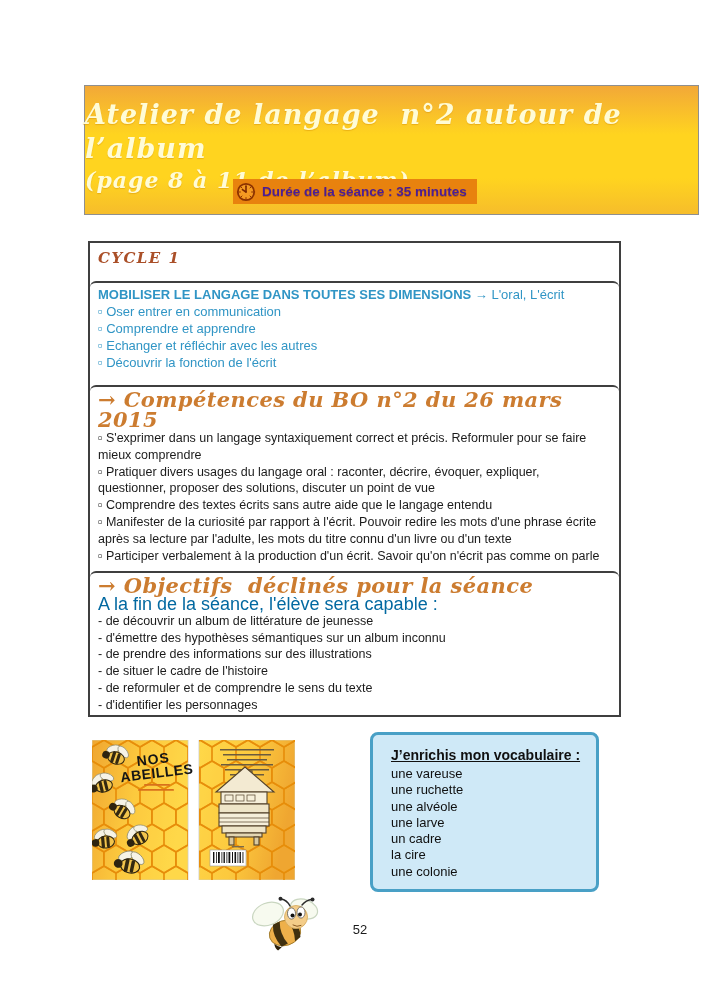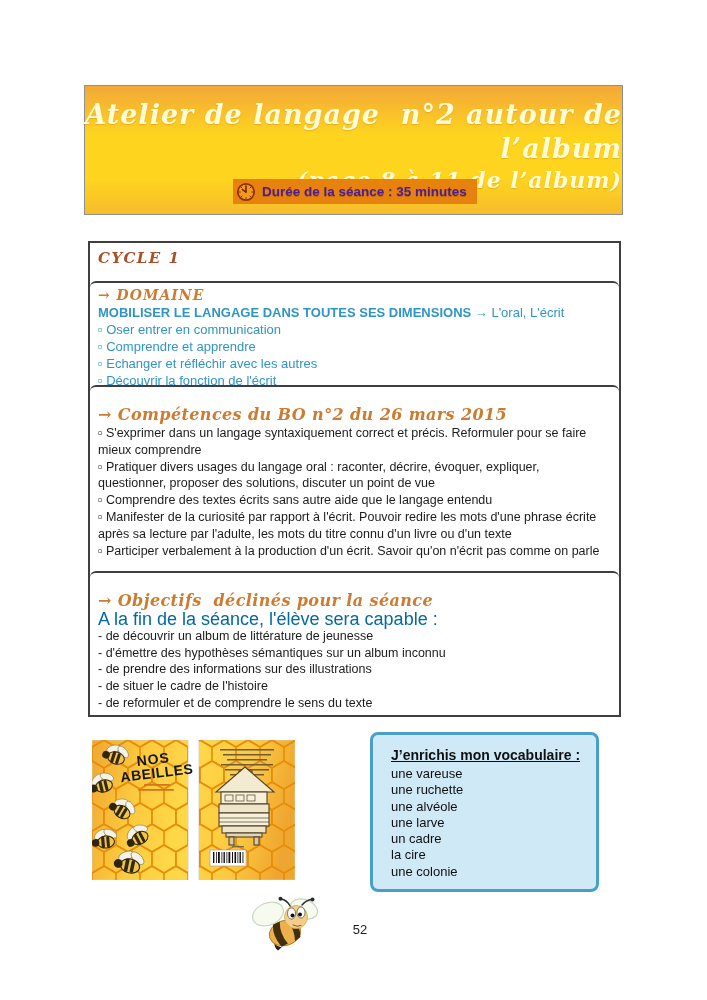--- a/index.html
+++ b/index.html
@@ -3,23 +3,23 @@
 <meta charset="utf-8">
 <style>
   html,body{margin:0;padding:0;background:#fff;}
   .page{
     position:relative;width:707px;height:1000px;margin:0 auto;
     background:#ffffff;overflow:hidden;
     font-family:"Liberation Sans",sans-serif;color:#1b1b1b;
   }
   
   .banner{
-    position:absolute;left:84px;top:85px;width:539px;height:130px;
+    position:absolute;left:84px;top:85px;width:615px;height:130px;
     background:linear-gradient(180deg,#f2a838 0%,#ffd41f 38%,#ffd41f 72%,#f6bd2b 100%);
-    border:1px solid #8f8f8f;box-sizing:border-box;text-align:right;
+    border:1px solid #8f8f8f;box-sizing:border-box;text-align:left;
   }
   .banner-title{
     font-family:"DejaVu Serif",serif;font-style:italic;font-weight:bold;
     color:#fffcd6;letter-spacing:1px;white-space:pre-wrap;
     text-shadow:0 1px 1px rgba(210,140,0,.45);
   }
   .banner-title.line1{font-size:27px;margin-top:12px;line-height:34px;}
   .banner-title.line2{font-size:22px;line-height:28px;}
   .duration-bar{
     position:absolute;left:148px;top:93px;width:244px;height:25px;
@@ -41,21 +41,21 @@
   .cycle-label{
     font-family:"DejaVu Serif",serif;font-style:italic;font-weight:bold;
     font-size:15px;color:#aa4f28;letter-spacing:1.5px;
   }
   .row-domaine{height:104px;padding-top:3px;}
   .orange-heading{
     font-family:"DejaVu Serif",serif;font-style:italic;font-weight:bold;
     color:#cc7c30;white-space:pre-wrap;
   }
   .h-domaine{font-size:14px;line-height:18px;letter-spacing:1px;}
-  .h-script{font-size:16px;line-height:20px;letter-spacing:.4px;margin-top:15px;}
+  .h-script{font-size:21px;line-height:20px;letter-spacing:.4px;}
   .blue-main{font-size:13px;line-height:17px;color:#3095c5;}
   .blue-main b{font-weight:bold;}
   .blue-item{font-size:13px;line-height:17px;color:#3095c5;}
   .row-competences{height:186px;padding-top:3px;}
   .row-objectifs{height:144px;padding-top:3px;}
   .body-item{font-size:12.5px;line-height:16.8px;color:#1b1b1b;}
   .intro-line{font-size:18px;line-height:16.8px;color:#0369a1;}
   
   .book{position:absolute;left:92px;top:740px;width:203px;height:140px;}
   
@@ -106,21 +106,20 @@
     </div>
   </div>
 
   <div class="info-table">
 
     <div class="row row-cycle">
       <span class="cycle-label">CYCLE 1</span>
     </div>
 
     <div class="row row-domaine">
-      <div class="orange-heading h-domaine">→ DOMAINE</div>
       <div class="blue-main"><b>MOBILISER LE LANGAGE DANS TOUTES SES DIMENSIONS</b><span> → L'oral, L'écrit</span></div>
       <div class="blue-item">▫ Oser entrer en communication</div>
       <div class="blue-item">▫ Comprendre et apprendre</div>
       <div class="blue-item">▫ Echanger et réfléchir avec les autres</div>
       <div class="blue-item">▫ Découvrir la fonction de l'écrit</div>
     </div>
 
     <div class="row row-competences">
       <div class="orange-heading h-script">→ Compétences du BO n°2 du 26 mars 2015</div>
       <div class="body-item">▫ S'exprimer dans un langage syntaxiquement correct et précis. Reformuler pour se faire mieux comprendre</div>

